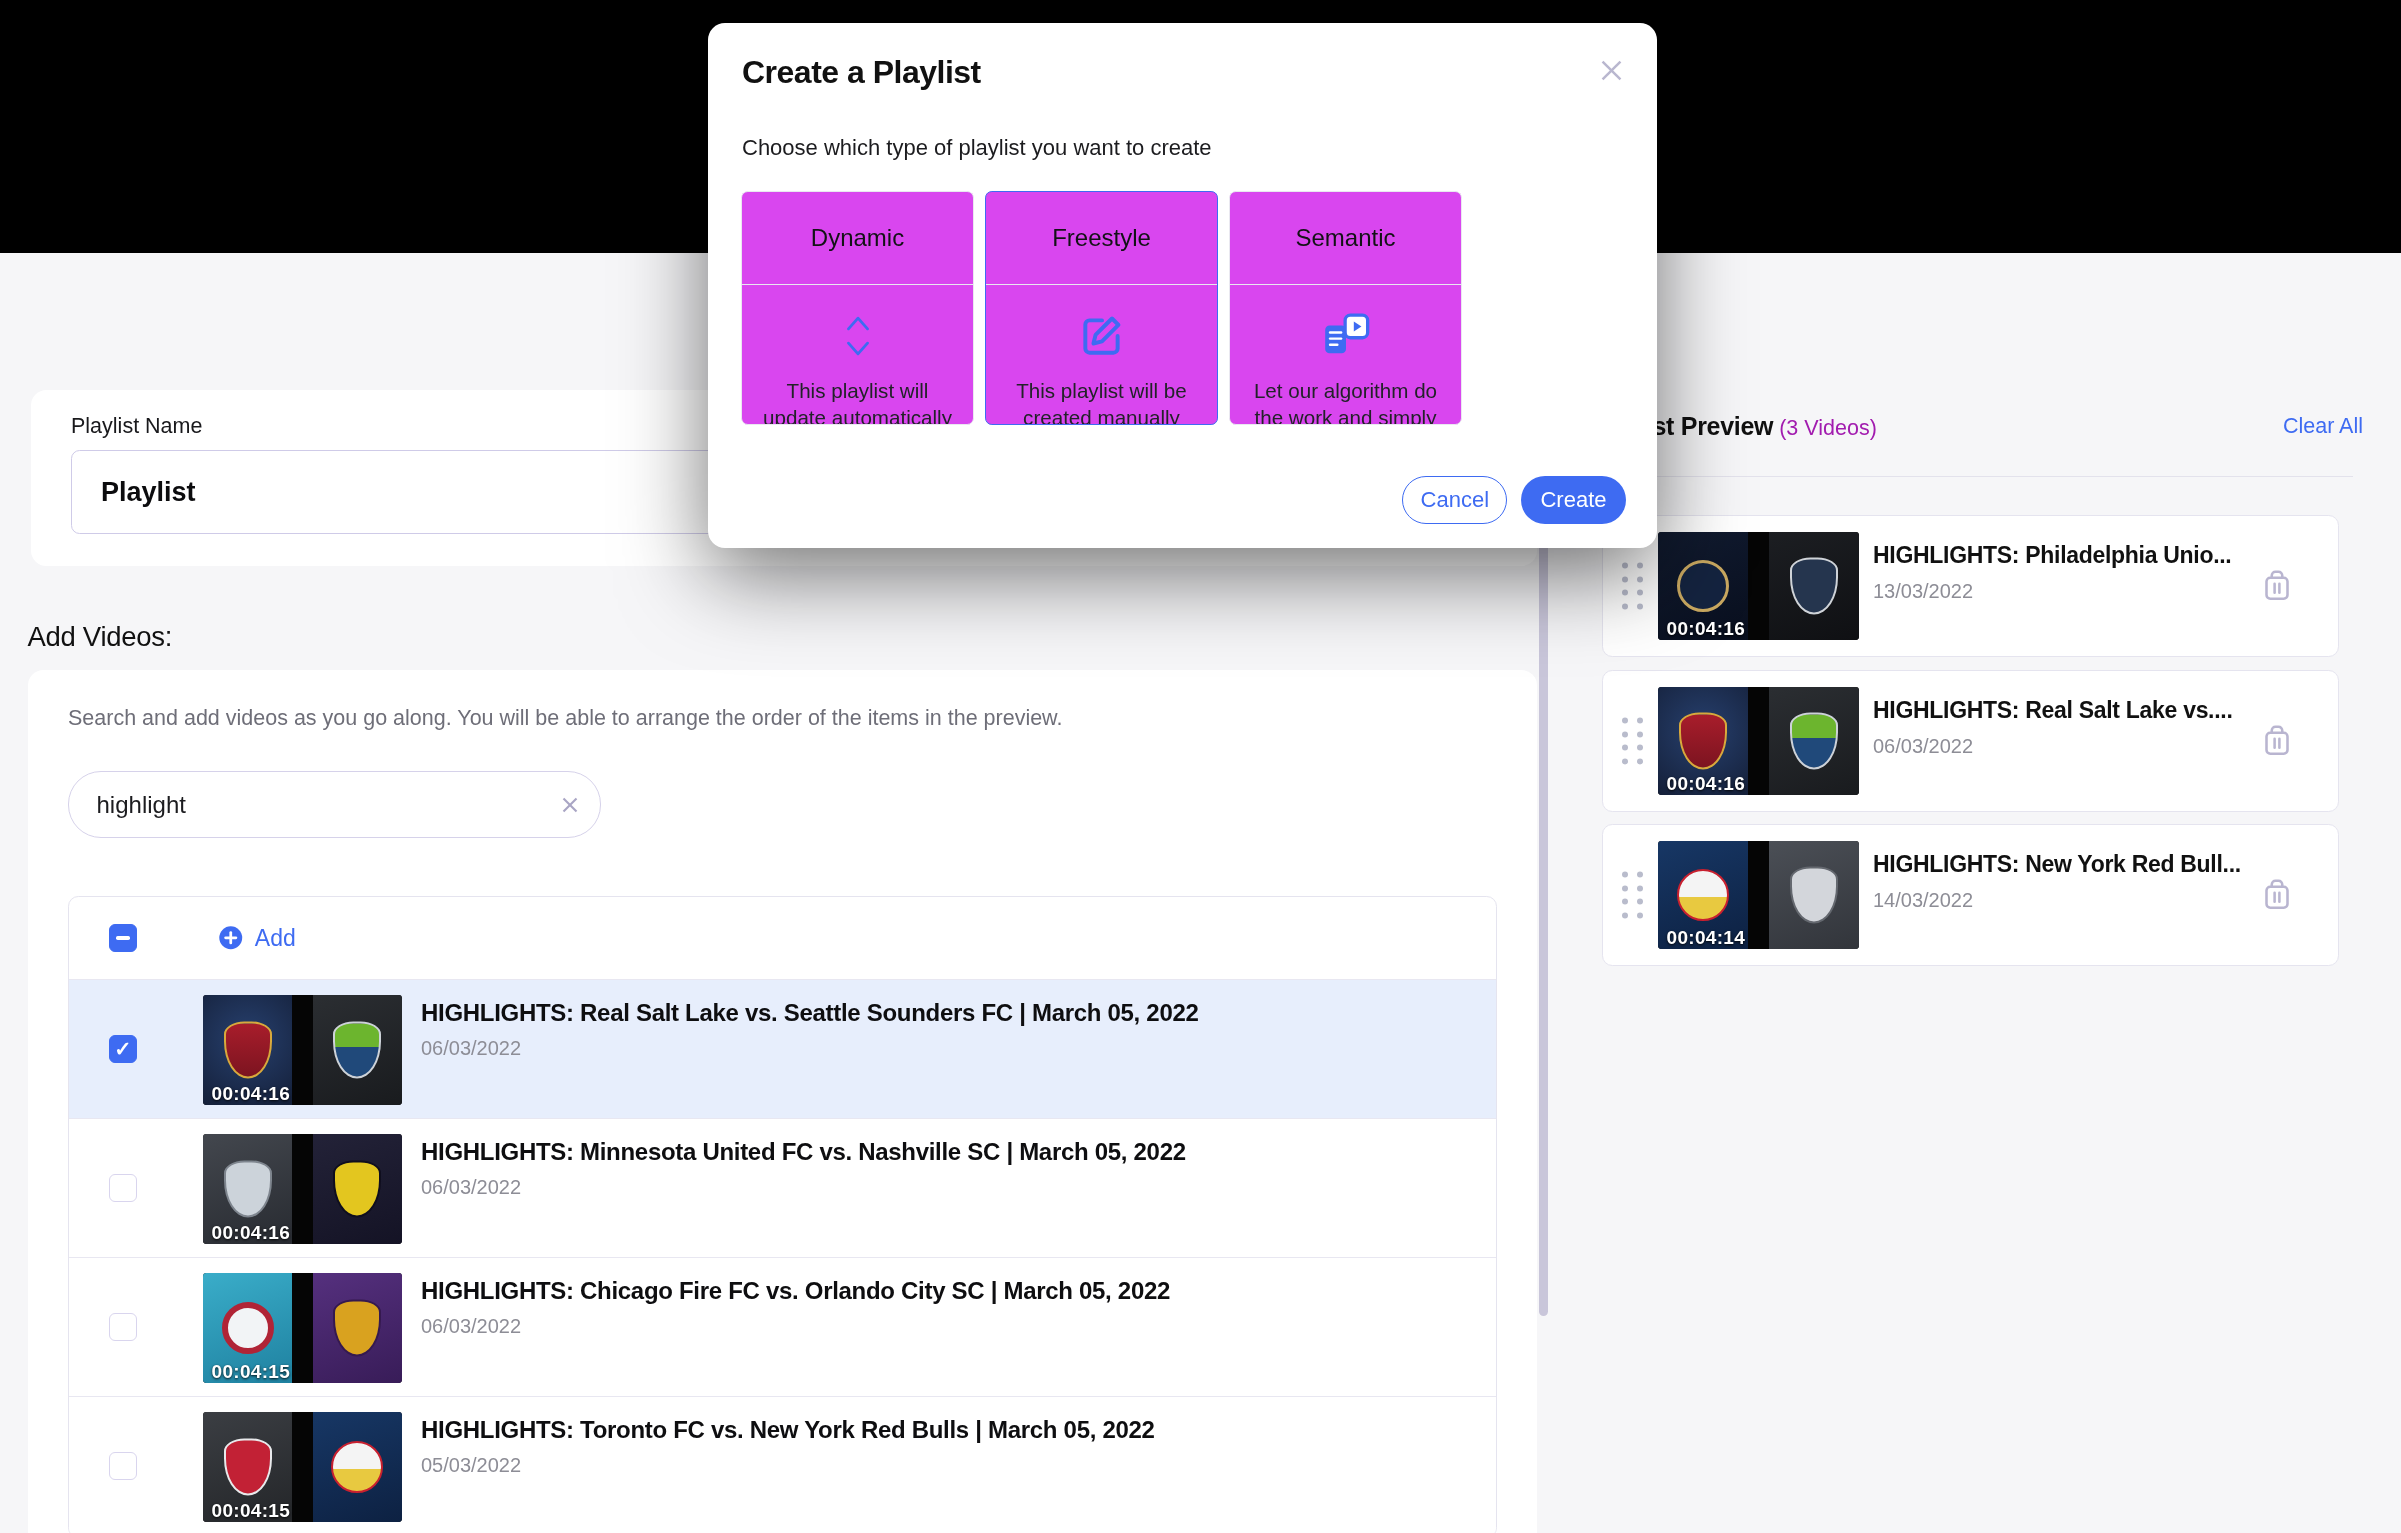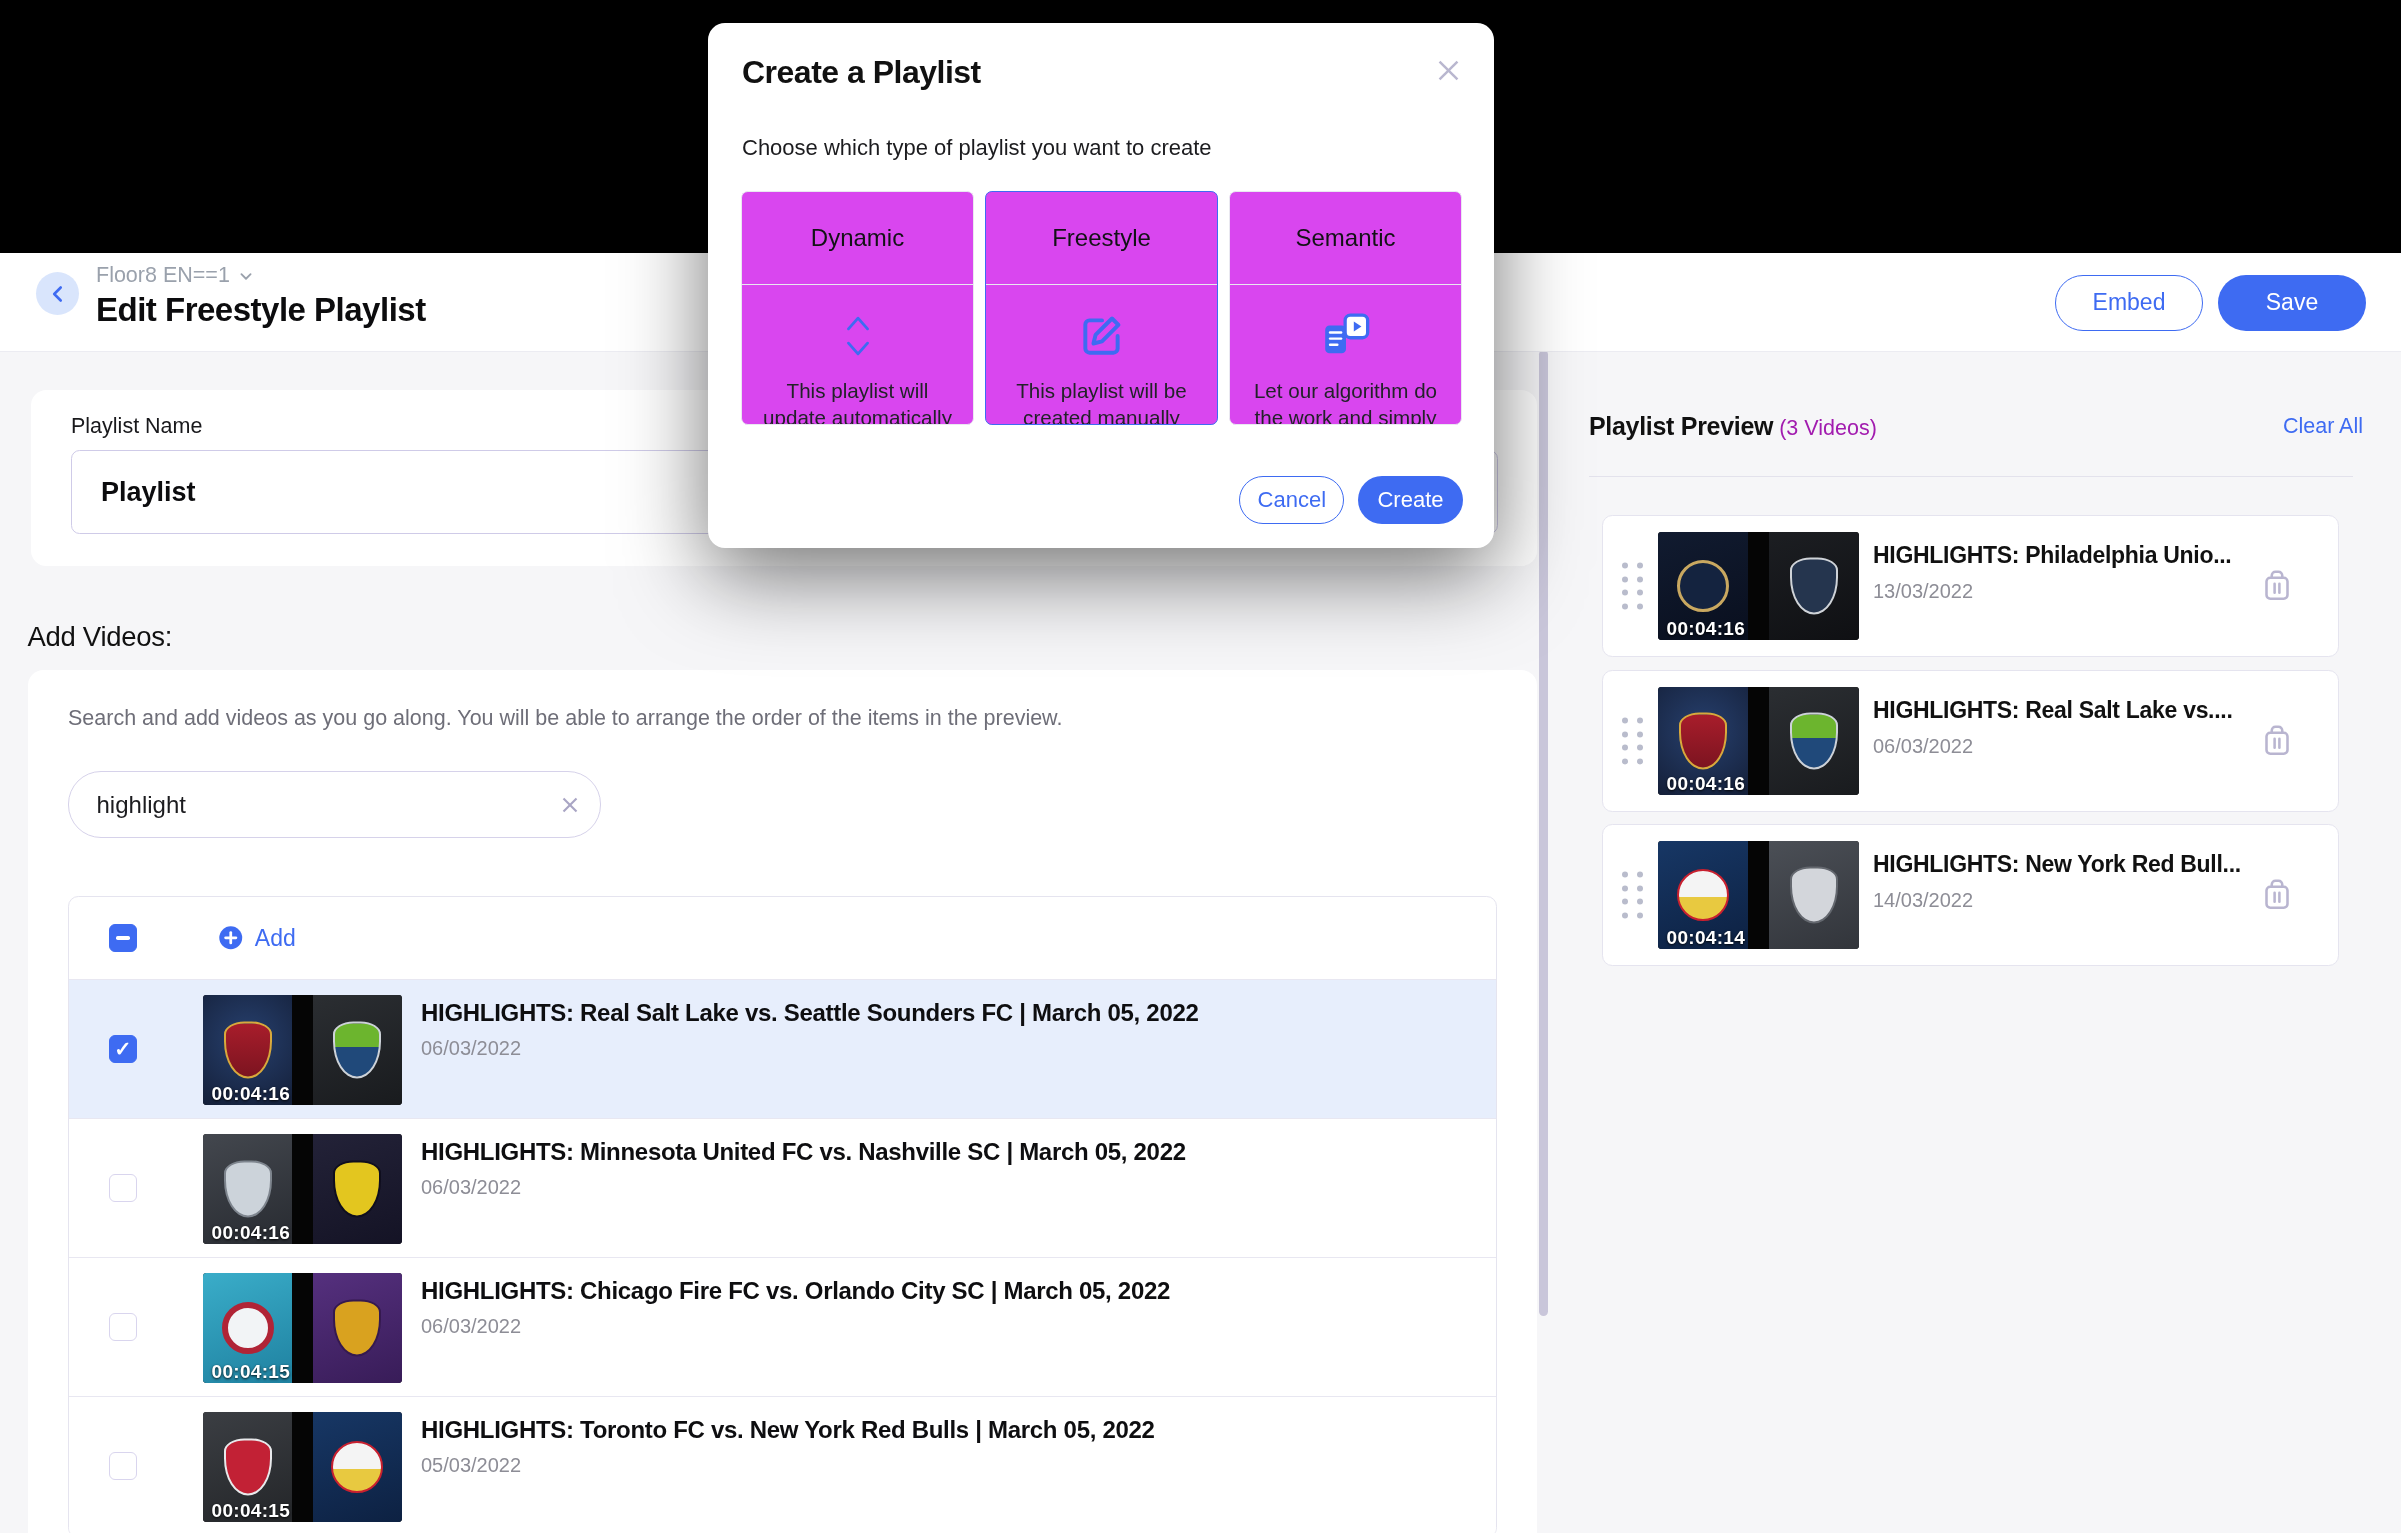--- a/index.html
+++ b/index.html
@@ -112,21 +112,21 @@
     border:0.9px solid #e5e4ef; border-radius:10.3px; }
   .pcard .dots { position:absolute; left:19px; top:50%; transform:translateY(-50%);
     display:grid; grid-template-columns:repeat(2,6.9px); gap:7.7px 7.7px; cursor:grab; }
   .pcard .dots span { width:6px; height:6px; border-radius:50%; background:#b9bccc; }
   .pcard .thumb { left:55px; top:16.3px; width:201px; height:108px; }
   .pcard-title { position:absolute; left:270px; top:26px; font-size:23px; font-weight:bold; letter-spacing:-0.3px; }
   .pcard-date { position:absolute; left:270px; top:64px; font-size:20px; color:#8d8d96; }
   .trash { position:absolute; right:43px; top:50%; transform:translateY(-50%); cursor:pointer; }
 
   
-  .modal { position:absolute; left:708px; top:23px; width:786px; height:525px;
+  .modal { position:absolute; left:708px; top:23px; width:949px; height:525px;
     background:#fff; border-radius:17px; z-index:10;
     box-shadow:0 26px 86px rgba(0,0,0,.55); }
   .modal-title { position:absolute; left:34px; top:31px; font-size:32px; font-weight:bold; letter-spacing:-0.5px; }
   .modal-close { position:absolute; right:29px; top:31px; cursor:pointer; }
   .modal-sub { position:absolute; left:34px; top:112px; font-size:22px; color:#1c1c1f; }
   .opts { position:absolute; left:33px; top:168px; display:flex; gap:11px; }
   .opt { width:233px; height:234px; background:#d946ef; border:1.7px solid #e9e8f0; border-radius:6.9px;
     overflow:hidden; cursor:pointer; }
   .opt.selected { border-color:#3e6bf2; }
   .opt-title { height:93px; display:flex; align-items:center; justify-content:center;
@@ -138,36 +138,20 @@
   .btn-cancel { width:105px; height:48px; border-radius:24px; background:#fff;
     border:1.7px solid #3e6bf2; color:#3e6bf2; font-size:22px; }
   .btn-create { width:105px; height:48px; border-radius:24px; background:#3e6bf2;
     border:none; color:#fff; font-size:22px; }
 </style>
 </head>
 <body>
 
 <div class="app">
 
-  <div class="app-header">
-    <div class="back-btn">
-      <svg width="26" height="26" viewBox="0 0 24 24">
-        <polyline points="14.5,6 8.5,12 14.5,18" fill="none" stroke="#3e6bf2" stroke-width="2.4" stroke-linecap="round" stroke-linejoin="round"></polyline>
-      </svg>
-    </div>
-    <div class="breadcrumb">
-      <span>Floor8 EN==1</span>
-      <svg width="22" height="22" viewBox="0 0 24 24">
-        <polyline points="7,10 12,15 17,10" fill="none" stroke="#9aa1ac" stroke-width="2" stroke-linecap="round" stroke-linejoin="round"></polyline>
-      </svg>
-    </div>
-    <div class="page-title">Edit Freestyle Playlist</div>
-    <div class="btn btn-embed">Embed</div>
-    <div class="btn btn-save">Save</div>
-  </div>
 
   <div class="card-name">
     <div class="name-label">Playlist Name</div>
     <input class="name-input" type="text" value="Playlist" style="">
   </div>
 
   <div class="add-heading">Add Videos:</div>
 
   <div class="card-videos">
     <div class="videos-desc">Search and add videos as you go along. You will be able to arrange the order of the items in the preview.</div>

